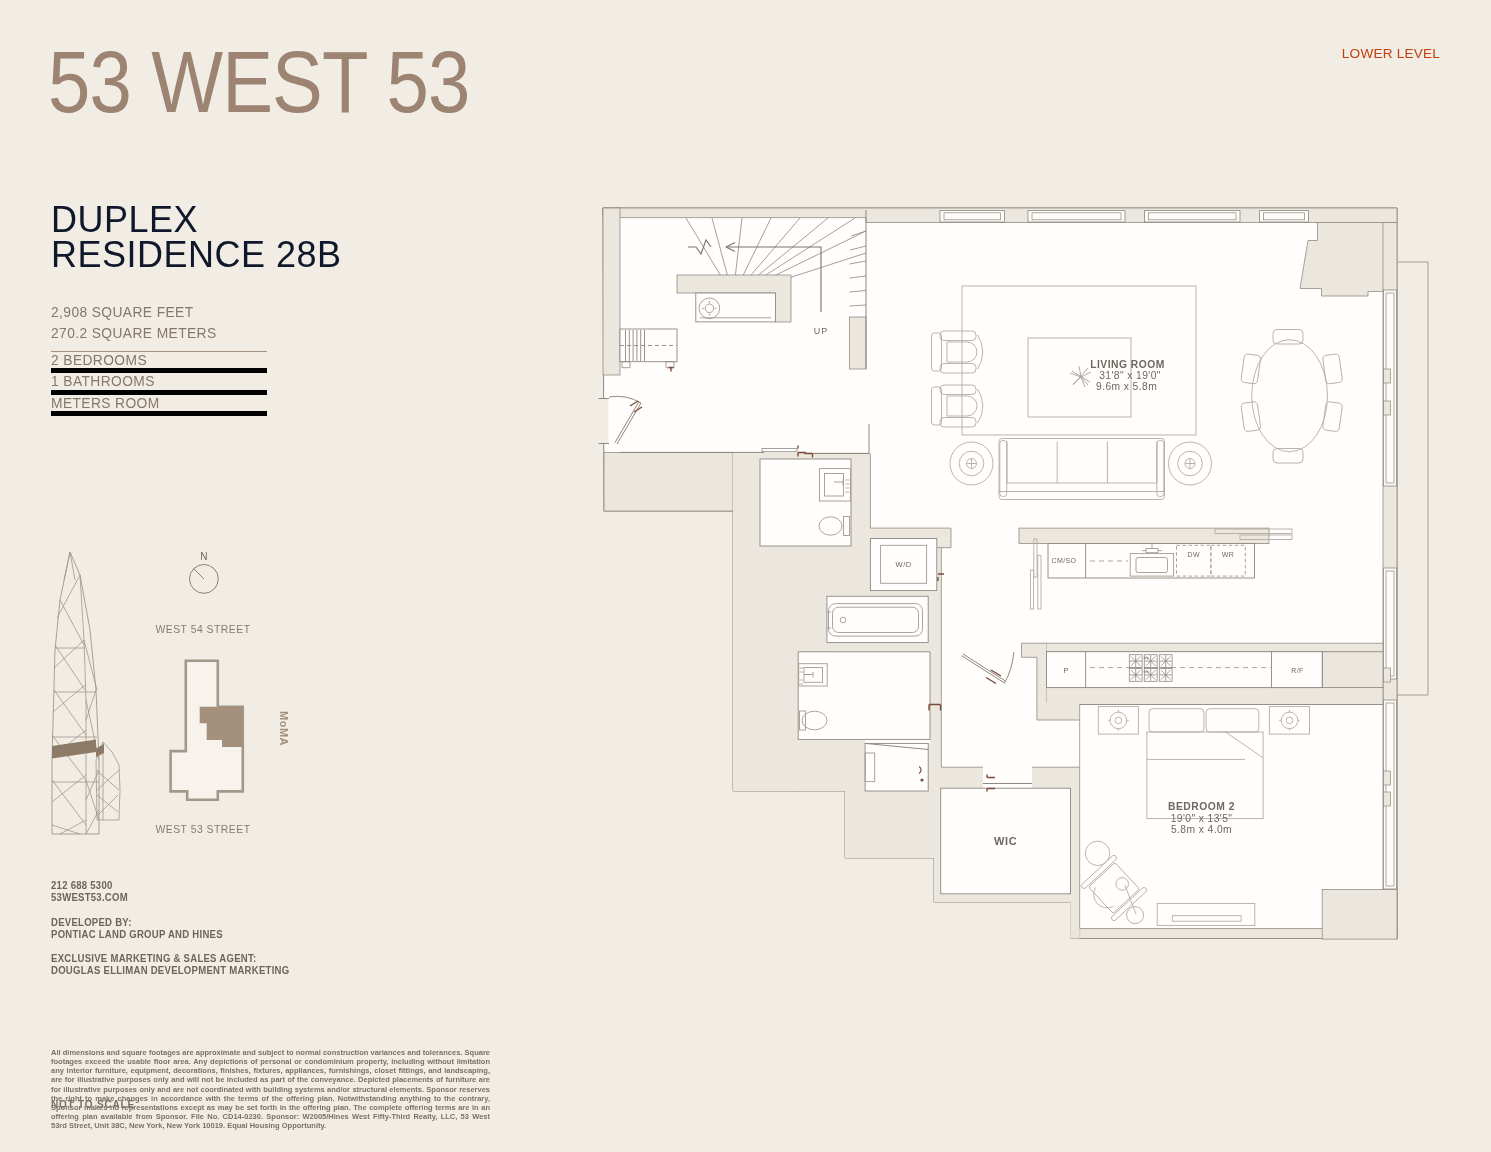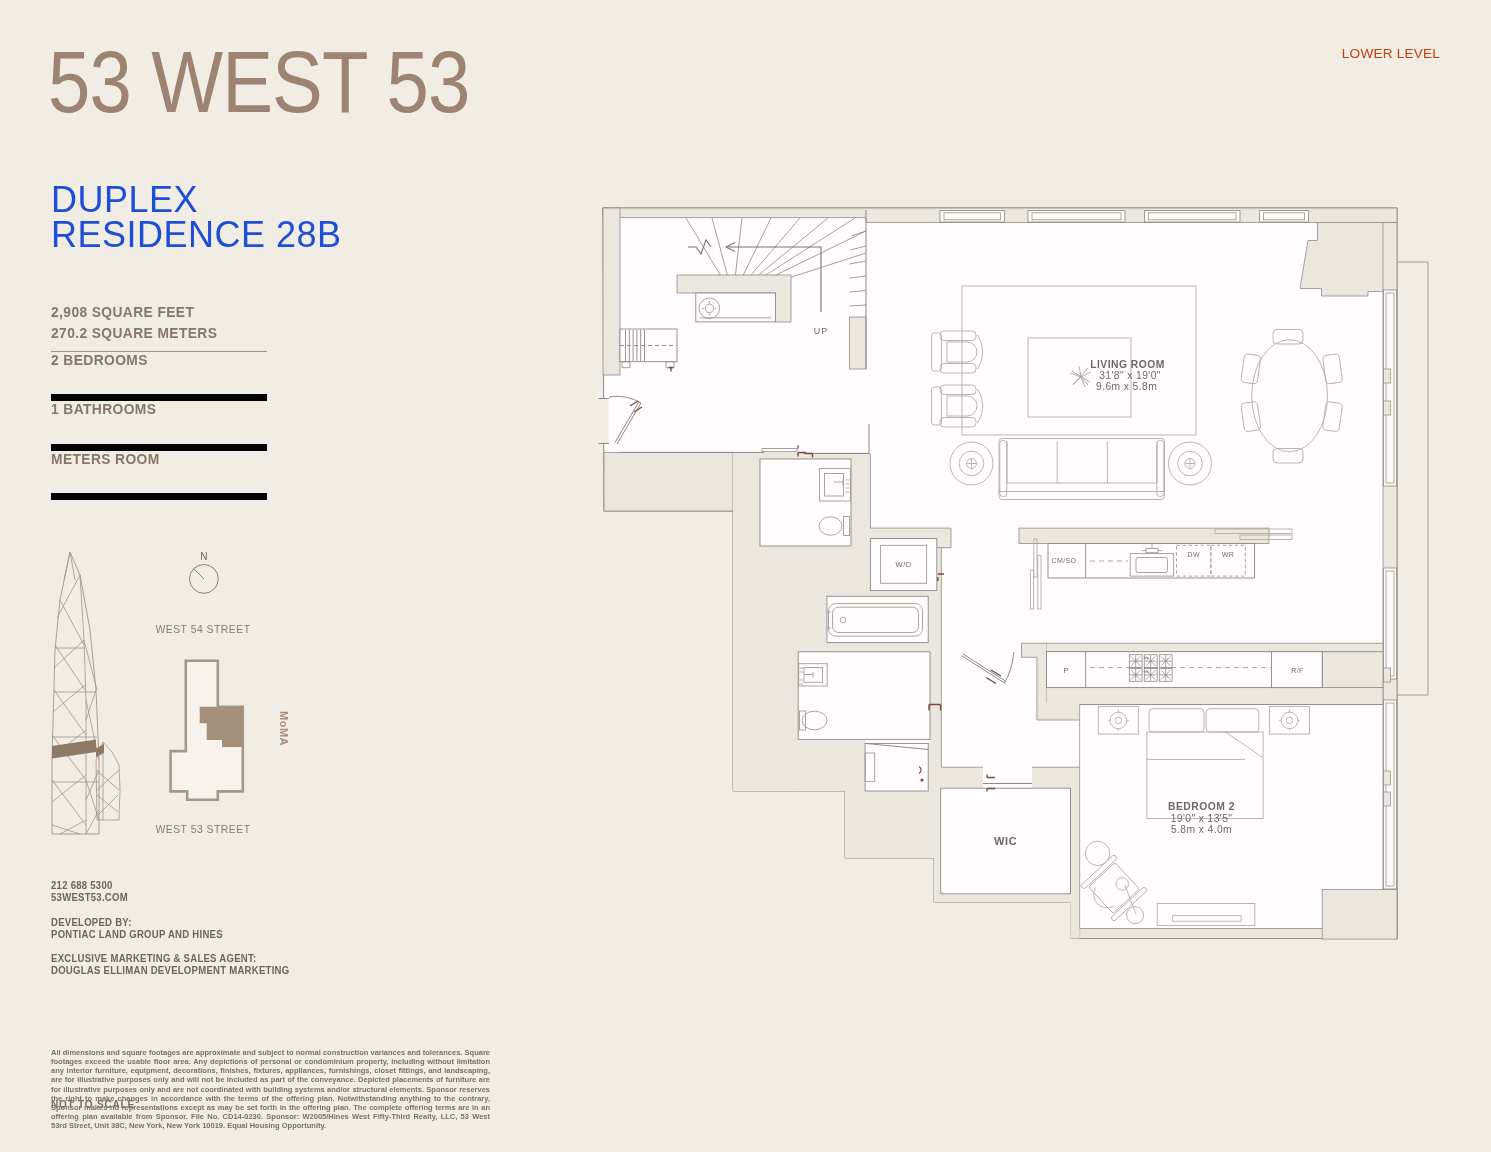--- a/index.html
+++ b/index.html
@@ -1,23 +1,23 @@
 <!DOCTYPE html>
 <html><head>
 <meta charset="utf-8">
 <style>
   html,body{margin:0;padding:0;}
   body{width:1491px;height:1152px;background:#f2ede4;font-family:"Liberation Sans",sans-serif;position:relative;overflow:hidden;}
   .abs{position:absolute;}
   #logo{left:48px;top:32px;font-size:87px;color:#9c8372;letter-spacing:-1px;transform:scaleX(0.875);transform-origin:0 0;white-space:nowrap;}
   #lvl{left:1040px;top:46px;width:400px;text-align:right;font-size:13.6px;letter-spacing:0.2px;color:#c2410c;}
-  #duplex{left:51px;top:183px;font-size:36px;line-height:34.5px;color:#1d4ed8;letter-spacing:0.5px;}
-  #stats{left:51px;top:302px;width:216px;font-size:13.8px;letter-spacing:0.4px;color:#85776a;font-weight:bold;}
+  #duplex{left:51px;top:203px;font-size:36px;line-height:34.5px;color:#0f172a;letter-spacing:0.5px;}
+  #stats{left:51px;top:302px;width:216px;font-size:13.8px;letter-spacing:0.4px;color:#85776a;font-weight:normal;}
   #stats .r1{padding-bottom:6px;border-bottom:1px solid #a6937f;line-height:21.3px;}
-  #stats .r{padding-top:2px;padding-bottom:26px;line-height:14.5px;border-bottom:7px solid #000000;}
+  #stats .r{padding-top:2px;padding-bottom:0;line-height:14.5px;border-bottom:5px solid #000000;}
   #contact{left:51px;top:879px;font-size:11.4px;line-height:12.2px;color:#6f645a;font-weight:bold;letter-spacing:0.3px;transform:scaleX(0.84);transform-origin:0 0;}
   #discl{left:51px;top:1048px;width:439px;font-size:7.5px;line-height:9.15px;color:#7b7065;text-align:justify;font-weight:bold;}
   #nts{left:51px;top:1099px;font-size:10px;letter-spacing:0.8px;color:#7b7065;font-weight:bold;}
 </style>
 </head>
 <body>
 <div class="abs" id="logo">53 WEST 53</div>
 <div class="abs" id="lvl">LOWER LEVEL</div>
 <div class="abs" id="duplex">DUPLEX<br>RESIDENCE 28B</div>
 <div class="abs" id="stats">

